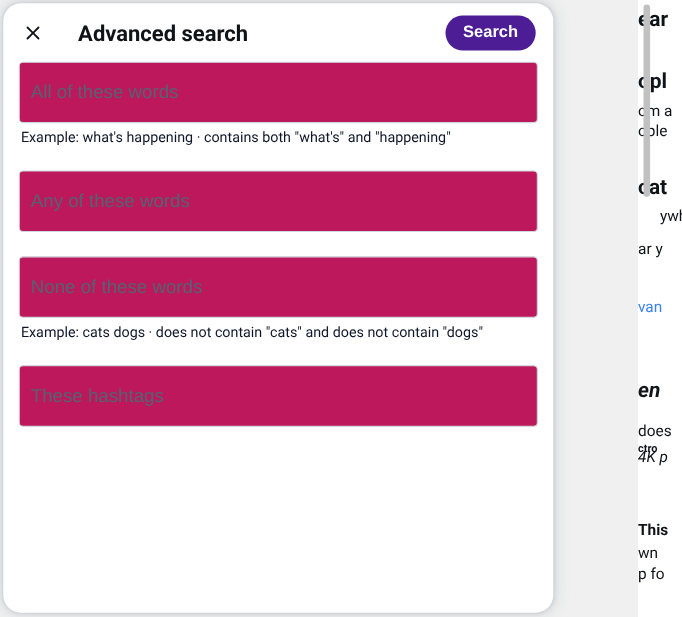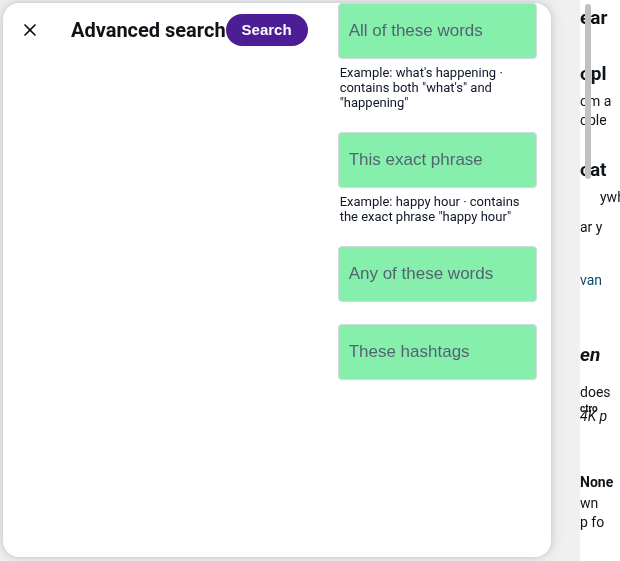--- a/index.html
+++ b/index.html
@@ -3,33 +3,33 @@
 <meta charset="utf-8">
 <style>
   * { box-sizing: border-box; margin: 0; padding: 0; }
   html, body { width: 620px; height: 561px; overflow: hidden; font-family: -apple-system, BlinkMacSystemFont, "Segoe UI", Roboto, Helvetica, Arial, sans-serif; background: #f0f0f0; }
   .viewport { position: relative; width: 620px; height: 561px; }
 
   
   .bg { position: absolute; top: 0; right: 0; width: 40px; height: 561px; background: #fff; color: #0f1419; font-size: 14px; overflow: hidden; }
   .bg .frag { position: absolute; white-space: nowrap; }
   .bg .bold { font-weight: 700; font-size: 19px; }
-  .bg .link { color: #0c4a6e; }
+  .bg .link { color: #3b82f6; }
 
   
-  .modal { position: absolute; top: 3px; left: 3px; width: 548px; height: 554px; background: #fff; border-radius: 16px; box-shadow: 0 0 15px rgba(101,119,134,0.2), 0 0 5px rgba(101,119,134,0.25); overflow: hidden; display: flex; flex-direction: row; }
+  .modal { position: absolute; top: 3px; left: 3px; width: 500px; height: 554px; background: #fff; border-radius: 16px; box-shadow: 0 0 15px rgba(101,119,134,0.2), 0 0 5px rgba(101,119,134,0.25); overflow: hidden; display: flex; flex-direction: column; }
   .modal-header { display: flex; align-items: center; height: 53px; padding: 0 16px; flex-shrink: 0; }
   .close-btn { width: 34px; height: 34px; border: none; background: transparent; border-radius: 9999px; display: flex; align-items: center; justify-content: center; cursor: pointer; margin-left: -6px; }
   .close-btn svg { width: 20px; height: 20px; fill: #0f1419; }
   .modal-title { font-size: 20px; font-weight: 700; color: #0f1419; margin-left: 24px; flex: 1; }
   .search-btn { background: #4c1d95; color: #fff; border: none; font-size: 15px; font-weight: 700; padding: 0 16px; height: 32px; border-radius: 9999px; cursor: pointer; }
   .modal-body { flex: 1; overflow-y: auto; padding: 0 14px 20px 14px; }
   .section-title { font-size: 20px; font-weight: 800; color: #0f1419; margin: 8px 0 18px 0; }
   .field-group { margin-bottom: 22px; }
-  .field-input { width: 100%; height: 56px; border: 1px solid #cfd9de; border-radius: 4px; padding: 0 10px; font-size: 17px; color: #0f1419; background: #86efac; }
+  .field-input { width: 100%; height: 56px; border: 1px solid #cfd9de; border-radius: 4px; padding: 0 10px; font-size: 17px; color: #0f1419; background: #be185d; }
   .field-input::placeholder { color: #536471; opacity: 1; }
   .field-hint { font-size: 13px; color: #0f172a; margin-top: 6px; padding: 0 2px; }
 
   
   .inner-scrollbar { position: absolute; top: 0; left: 583px; width: 10px; height: 561px; }
   .inner-scrollbar .thumb { position:absolute; left: 2px; top: 4px; width: 6px; height: 175px; background: #c1c1c1; border-radius: 3px; }
 </style>
 </head>
 <body>
 
@@ -41,21 +41,21 @@
     <span class="frag" style="top:93px; left:0;">om a</span>
     <span class="frag" style="top:112px; left:0;">ople</span>
     <span class="frag bold" style="top:158px; left:0;">cat</span>
     <span class="frag" style="top:189px; left:0;margin-left:20px;">ywh</span>
     <span class="frag" style="top:219px; left:0;">ar y</span>
     <span class="frag link" style="top:272px; left:0;">van</span>
     <span class="frag bold" style="top:343px; left:0;font-style:italic;">en</span>
     <span class="frag" style="top:384px; left:0;">does</span>
     <span class="frag bold" style="top:403px; left:0; font-size:10px;">ctro</span>
     <span class="frag" style="top:408px; left:0;font-style:italic;">4K p</span>
-    <span class="frag bold" style="top:474px; left:0; font-size:14px;">None</span>
+    <span class="frag bold" style="top:474px; left:0; font-size:14px;">This</span>
     <span class="frag" style="top:495px; left:0;">wn</span>
     <span class="frag" style="top:514px; left:0;">p fo</span>
   </div>
 
   <div class="inner-scrollbar">
     <div class="thumb"></div>
   </div>
 
   <div class="modal">
     <div class="modal-header">
@@ -67,29 +67,29 @@
       <div class="modal-title">Advanced search</div>
       <button class="search-btn">Search</button>
     </div>
     <div class="modal-body">
 
       <div class="field-group">
         <input class="field-input" type="text" placeholder="All of these words" style="">
         <div class="field-hint">Example: what's happening · contains both "what's" and "happening"</div>
       </div>
 
-      <div class="field-group">
-        <input class="field-input" type="text" placeholder="This exact phrase" style="">
-        <div class="field-hint">Example: happy hour · contains the exact phrase "happy hour"</div>
-      </div>
 
       <div class="field-group">
         <input class="field-input" type="text" placeholder="Any of these words" style="">
       </div>
 
+      <div class="field-group">
+        <input class="field-input" type="text" placeholder="None of these words" style="">
+        <div class="field-hint">Example: cats dogs · does not contain "cats" and does not contain "dogs"</div>
+      </div>
 
       <div class="field-group">
         <input class="field-input" type="text" placeholder="These hashtags" style="">
       </div>
     </div>
   </div>
 
 </div>
 
 </body></html>

